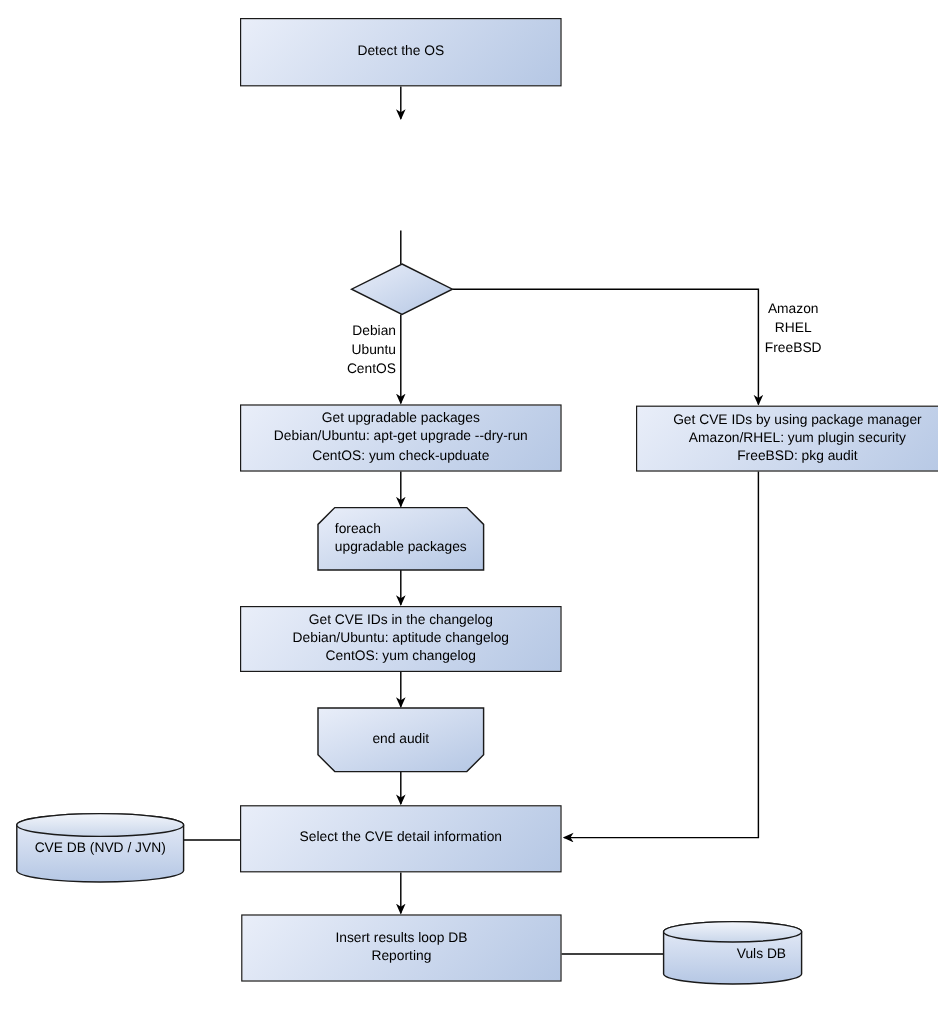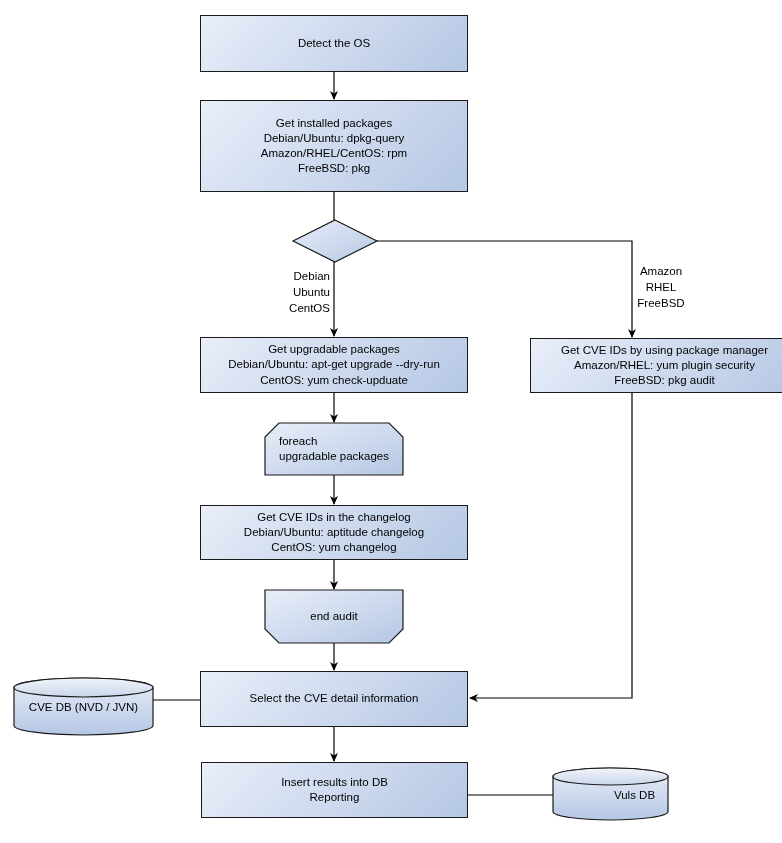--- a/index.html
+++ b/index.html
@@ -60,21 +60,21 @@
     white-space: pre-line;
     pointer-events: none;
   }
   .edge-label {
     position: absolute;
     font-size: 11.5px;
     line-height: 1.38;
     white-space: pre-line;
   }
   .edge-label.right-align { text-align: right; }
-  .edge-label.center-align { text-align: center; margin-top: 13px; }
+  .edge-label.center-align { text-align: center; }
 </style>
 </head>
 <body>
 
 <div class="canvas">
 
   <svg class="layer" viewBox="0 0 782 843">
     <defs>
       <linearGradient id="gradDiag" x1="0" y1="0" x2="1" y2="1">
         <stop offset="0" class="stop-a"></stop>
@@ -114,40 +114,36 @@
 
     <path class="shape grad-vert" d="M14,687.5 A69.5,9.5 0 0 1 153,687.5 L153,725.5 A69.5,9.5 0 0 1 14,725.5 Z"></path>
     <ellipse class="shape grad-lid" cx="83.5" cy="687.5" rx="69.5" ry="9.5"></ellipse>
 
     <path class="shape grad-vert" d="M553,776.5 A57.5,8.5 0 0 1 668,776.5 L668,811.5 A57.5,8.5 0 0 1 553,811.5 Z"></path>
     <ellipse class="shape grad-lid" cx="610.5" cy="776.5" rx="57.5" ry="8.5"></ellipse>
   </svg>
 
   <div class="node" style="left:200px; top:15px; width:268px; height:57px;">Detect the OS</div>
 
-  <div class="node" style="left:200px; top:100px; width:268px; height:92px;">Get installed packages
-Debian/Ubuntu: dpkg-query
-Amazon/RHEL/CentOS: rpm
-FreeBSD: pkg</div>
 
   <div class="node" style="left:200px; top:337px; width:268px; height:56px;">Get upgradable packages
 Debian/Ubuntu: apt-get upgrade --dry-run
 CentOS: yum check-upduate</div>
 
   <div class="node" style="left:498px; top:338px; width:269px; height:55px;margin-left:32px;">Get CVE IDs by using package manager
 Amazon/RHEL: yum plugin security
 FreeBSD: pkg audit</div>
 
   <div class="node" style="left:200px; top:505px; width:268px; height:55px;">Get CVE IDs in the changelog
 Debian/Ubuntu: aptitude changelog
 CentOS: yum changelog</div>
 
   <div class="node" style="left:200px; top:671px; width:268px; height:56px;">Select the CVE detail information</div>
 
-  <div class="node" style="left:201px; top:762px; width:267px; height:56px;">Insert results into DB
+  <div class="node" style="left:201px; top:762px; width:267px; height:56px;">Insert results loop DB
 Reporting</div>
 
   <div class="shape-label" style="left:265px; top:423px; width:138px; height:52px;">foreach
 upgradable packages</div>
 
   <div class="shape-label" style="left:265px; top:590px; width:138px; height:53px;">end audit</div>
 
   <div class="shape-label" style="left:14px; top:681px; width:139px; height:54px;">CVE DB (NVD / JVN)</div>
 
   <div class="shape-label" style="left:553px; top:771px; width:115px; height:49px;margin-left:24px;">Vuls DB</div>

